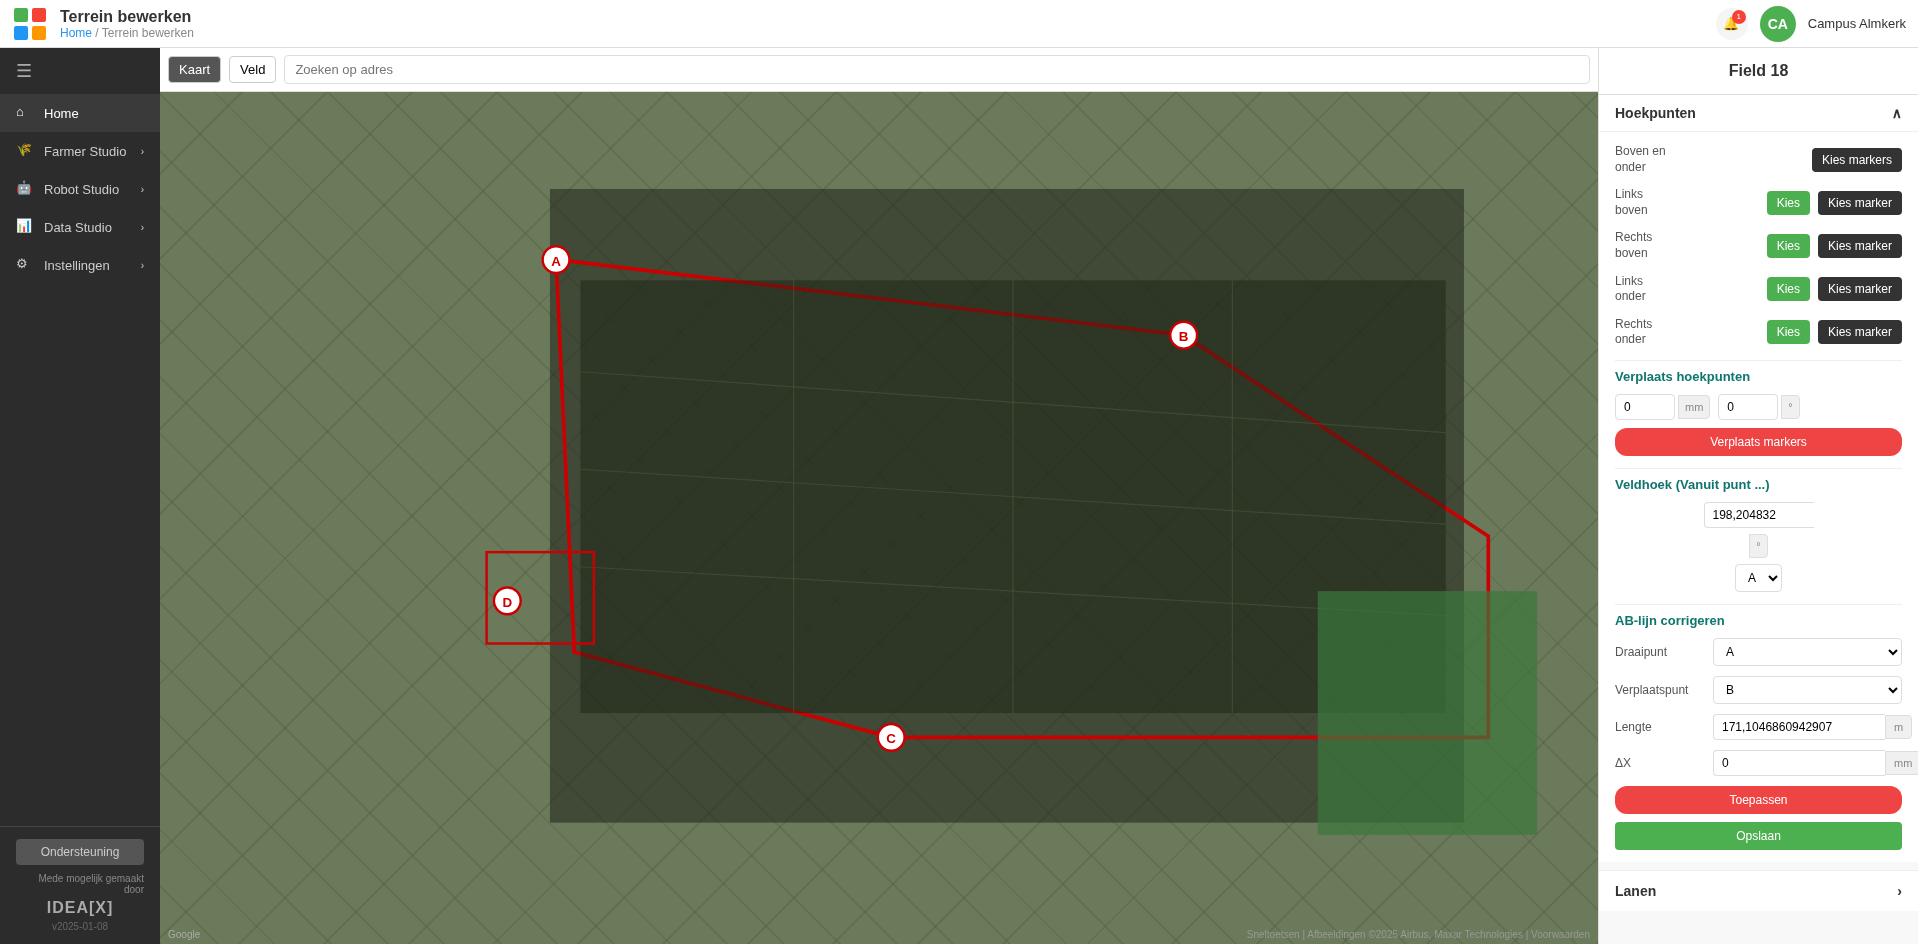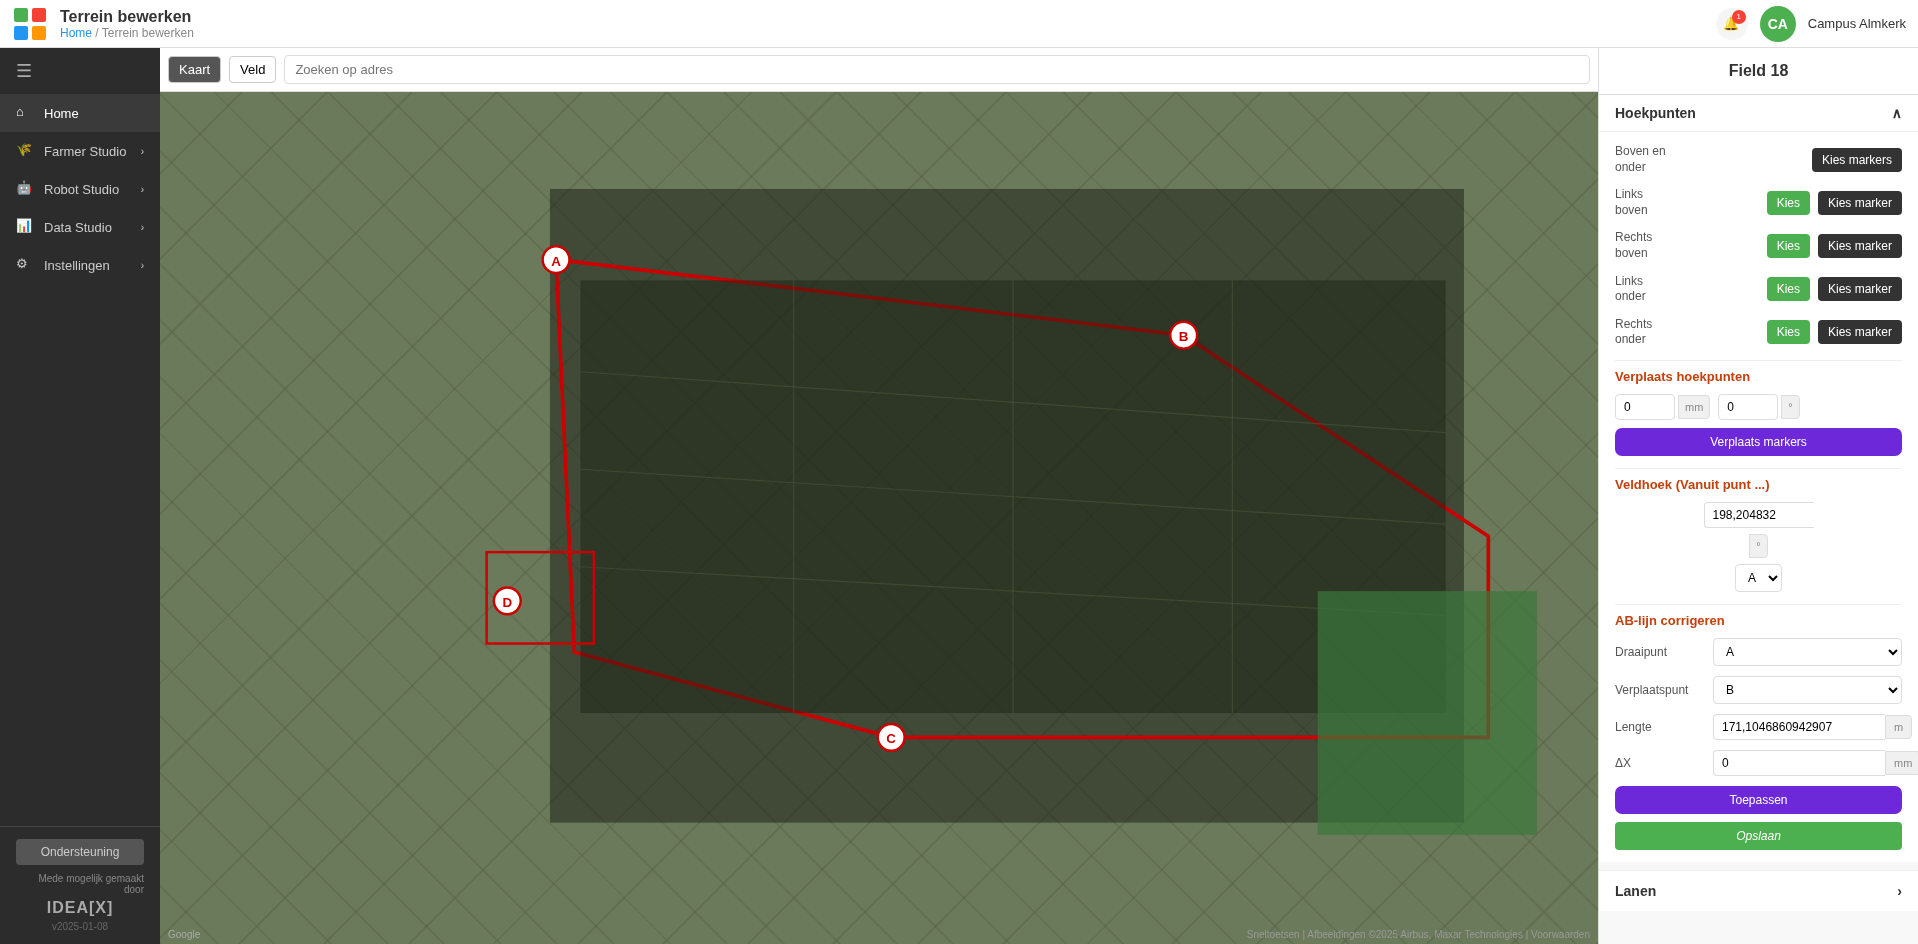--- a/index.html
+++ b/index.html
@@ -252,44 +252,43 @@
       background: #333;
       color: #fff;
       border: none;
       border-radius: 4px;
       padding: 5px 10px;
       cursor: pointer;
       font-size: 12px;
       white-space: nowrap;
     }
     .btn-full-black {
-      background: #6d28d9;
+      background: #ef4444;
       color: #fff;
       border: none;
-      border-radius: 7px;
+      border-radius: 12px;
       padding: 7px 14px;
       cursor: pointer;
       font-size: 12px;
       display: block;
       width: 100%;
       margin-top: 8px;
       text-align: center;
     }
     .btn-full-green {
       background: #4caf50;
       color: #fff;
       border: none;
       border-radius: 4px;
       padding: 7px 14px;
       cursor: pointer;
       font-size: 12px;
       display: block;
       width: 100%;
       margin-top: 8px;
-      font-style: italic;
     }
     .verplaats-row {
       display: flex;
       align-items: center;
       gap: 8px;
     }
     .input-mm {
       border: 1px solid #ddd;
       border-radius: 4px;
       padding: 5px 8px;
@@ -317,21 +316,21 @@
       color: #888;
       background: #f0f0f0;
       border: 1px solid #ddd;
       border-radius: 0 4px 4px 0;
       padding: 5px 6px;
       margin-left: -5px;
     }
     .section-title-sm {
       font-size: 13px;
       font-weight: 600;
-      color: #c2410c;
+      color: #0f766e;
       margin-bottom: 10px;
     }
     .form-row {
       display: flex;
       align-items: center;
       gap: 8px;
       margin-bottom: 10px;
     }
     .form-label {
       font-size: 12px;

